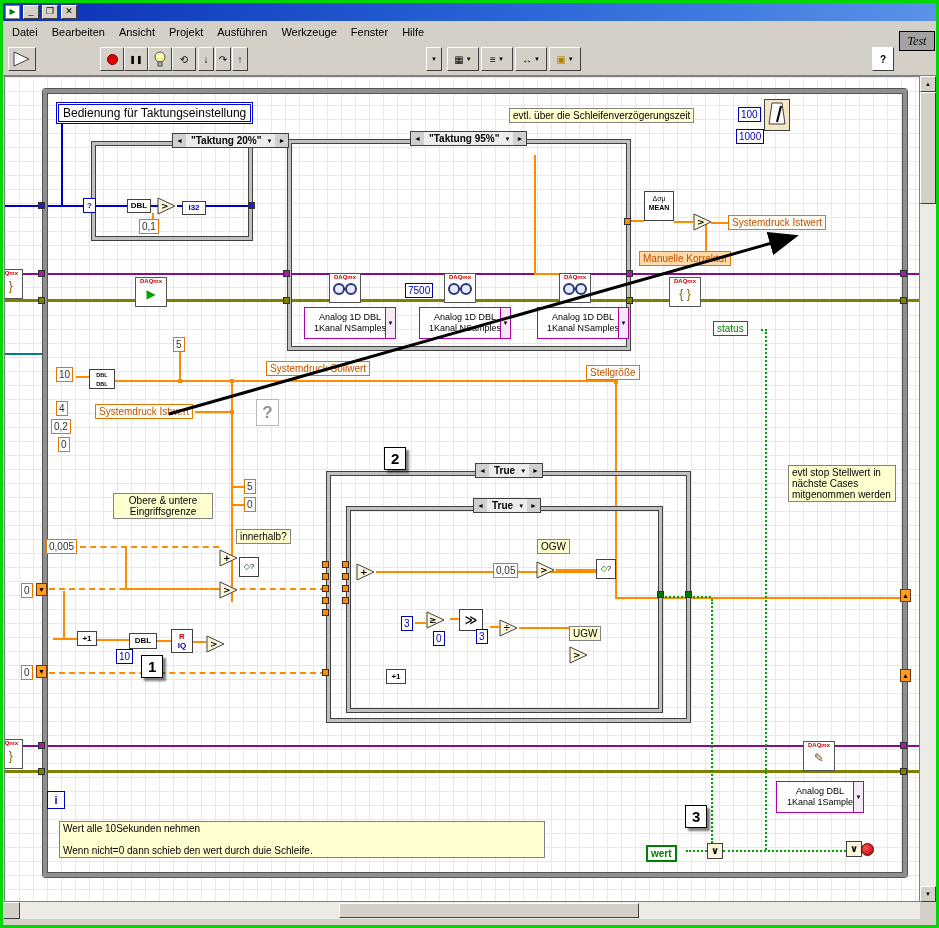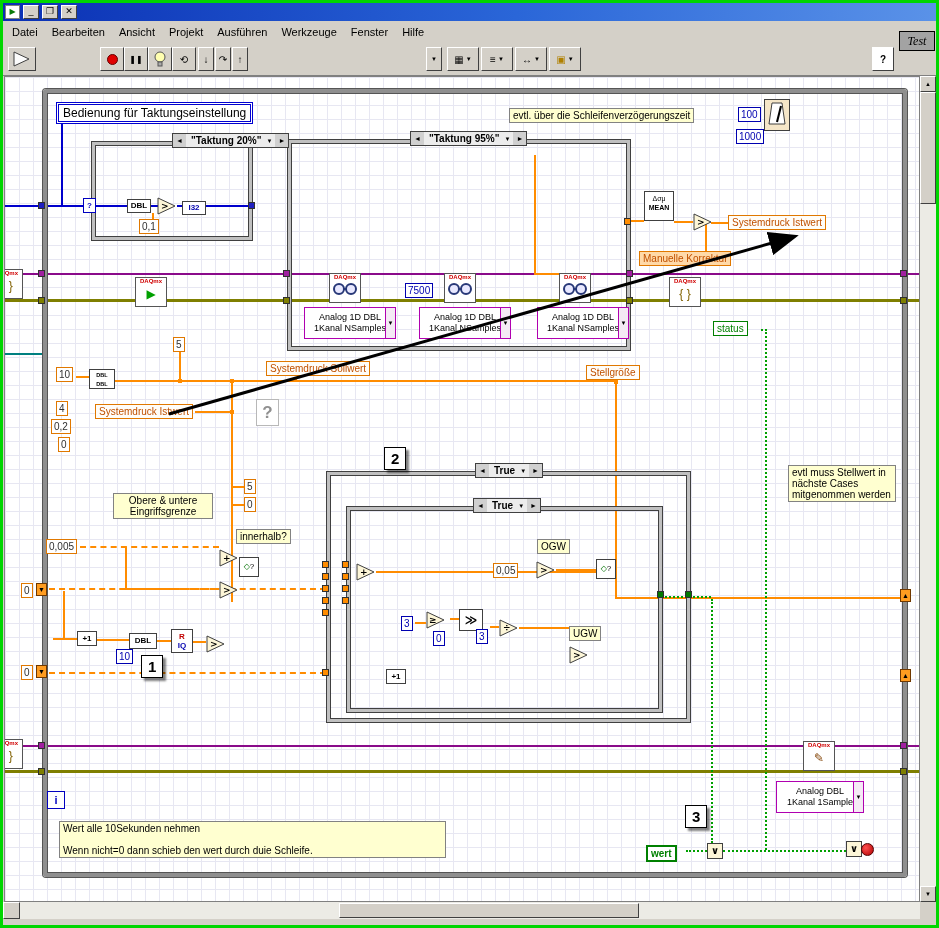--- a/index.html
+++ b/index.html
@@ -363,21 +363,21 @@
           <text x="4" y="12">+</text>
         </svg>
     <div class="fnbox" style="left:234px;top:480px;width:20px;height:20px;line-height:18px">
       <span style="color:#007000">◇</span><span>?</span>
     </div>
     <svg class="tri" style="left:214px;top:504px" width="20" height="18">
           <polygon points="1,1 1,17 18,9"></polygon>
           <text x="4" y="12">&gt;</text>
         </svg>
 
-    <div class="note" style="left:783px;top:388px;width:108px">evtl muss Stellwert in nächste Cases mitgenommen werden</div>
+    <div class="note" style="left:783px;top:388px;width:108px">evtl stop Stellwert in nächste Cases mitgenommen werden</div>
 
     <div class="case" style="left:321px;top:394px;width:365px;height:252px"></div>
     <div class="chd" style="left:470px;top:386px;transform:none">
       <span class="ca">◄</span>
       <span class="cl">True</span>
       <span class="cd">▼</span>
       <span class="ca">►</span>
     </div>
     <div class="seqn" style="left:379px;top:370px">2</div>
 
@@ -454,21 +454,21 @@
       <span class="daqt">DAQmx</span>
       <span class="dglyph" style="color:#804000">✎</span>
     </div>
     <div class="dsel" style="left:771px;top:704px;width:88px">
       <span>Analog DBL</span><br>
       <span>1Kanal 1Sample</span>
       <span class="dd">▼</span>
     </div>
 
     <div class="iterm" style="left:42px;top:714px">i</div>
-    <div class="note" style="left:54px;top:744px;width:387px">
+    <div class="note" style="left:54px;top:744px;width:486px">
       <span>Wert alle 10Sekunden nehmen</span><br>
       <br>
       <span>Wenn nicht=0 dann schieb den wert durch duie Schleife.</span>
     </div>
     <div class="seqn" style="left:680px;top:728px">3</div>
     <div class="termg" style="left:641px;top:768px;border-width:2px;font-weight:bold">wert</div>
     <div class="fnbox" style="left:702px;top:766px;width:16px;height:16px;background:#fdf6d8;font-size:10px;line-height:14px;font-weight:bold">∨</div>
     <div class="fnbox" style="left:841px;top:764px;width:16px;height:16px;background:#fdf6d8;font-size:10px;line-height:14px;font-weight:bold">∨</div>
     <div class="led" style="left:856px;top:766px"></div>
 

